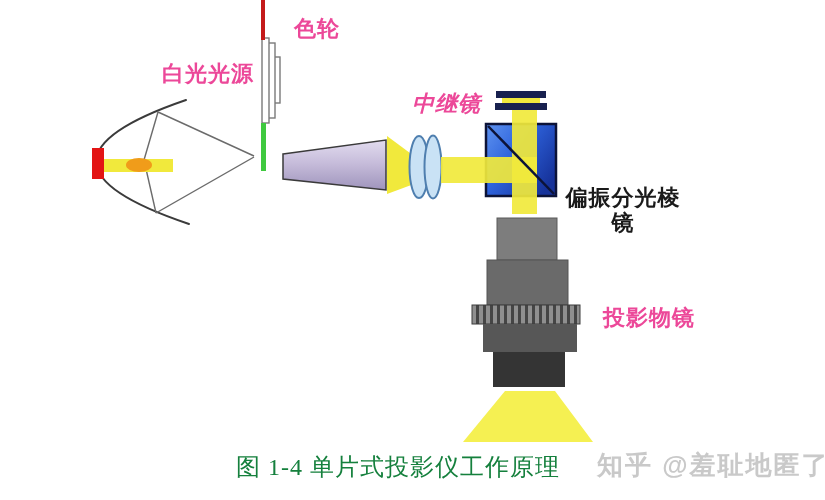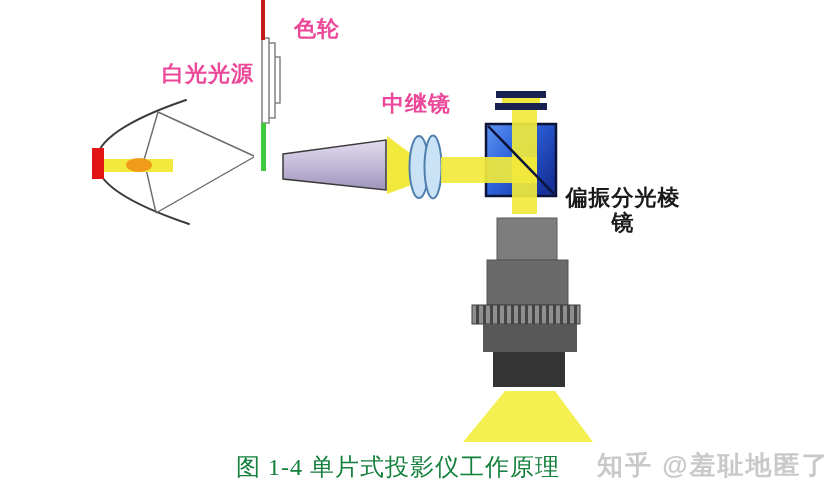--- a/index.html
+++ b/index.html
@@ -98,21 +98,22 @@
       <rect x="472" y="305" width="108" height="19" fill="url(#ribs)" stroke="#3d3d3d"></rect>
       <rect x="483" y="324" width="94" height="28" style="fill:var(--barrel-lower,#575757)"></rect>
       <rect x="493" y="352" width="72" height="35" style="fill:var(--barrel-tip,#343434)"></rect>
     </g>
 
     <polygon points="505,391 555,391 593,442 463,442" style="fill:var(--light-output,#F5F052)"></polygon>
   </svg>
 
   <div class="label" style="left:114px;top:61px;margin-left:48px;">白光光源</div>
   <div class="label" style="left:294px;top:16px;">色轮</div>
-  <div class="label" style="left:382px;top:91px;">中继镜</div>
+  <div class="label" style="left:412px;top:91px;font-style:italic;">中继镜</div>
   <div class="label-pbs">
     <div>偏振分光棱</div>
     <div>镜</div>
   </div>
+  <div class="label" style="left:603px;top:305px;">投影物镜</div>
 
   <div class="caption">图 1-4  单片式投影仪工作原理</div>
   <div class="watermark">知乎 @羞耻地匿了</div>
 </div>
 
 </body></html>

